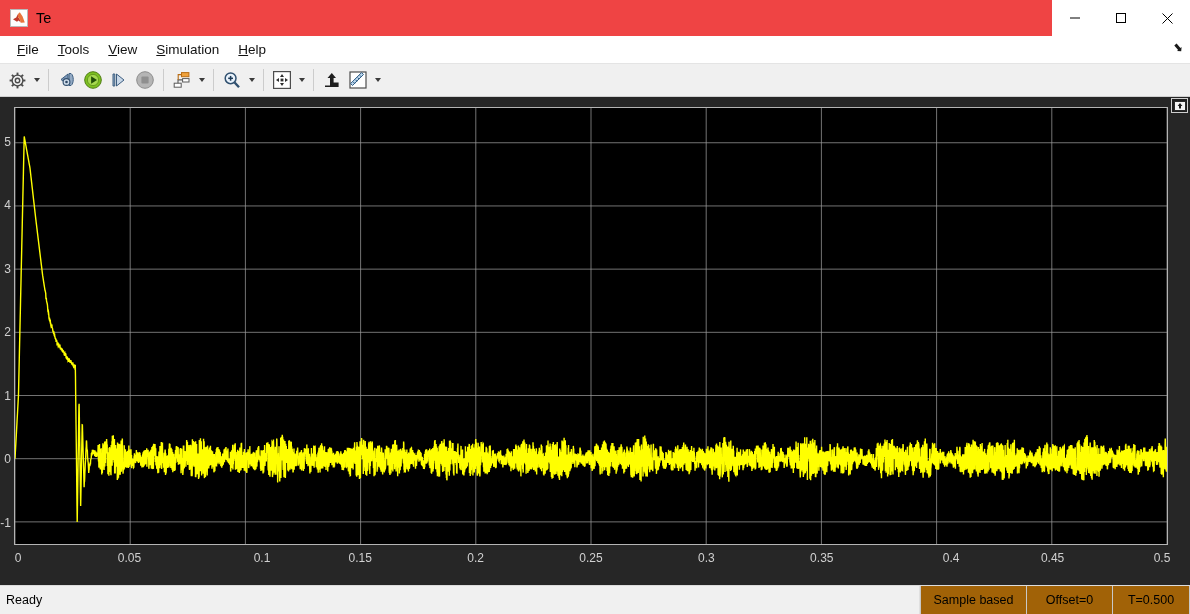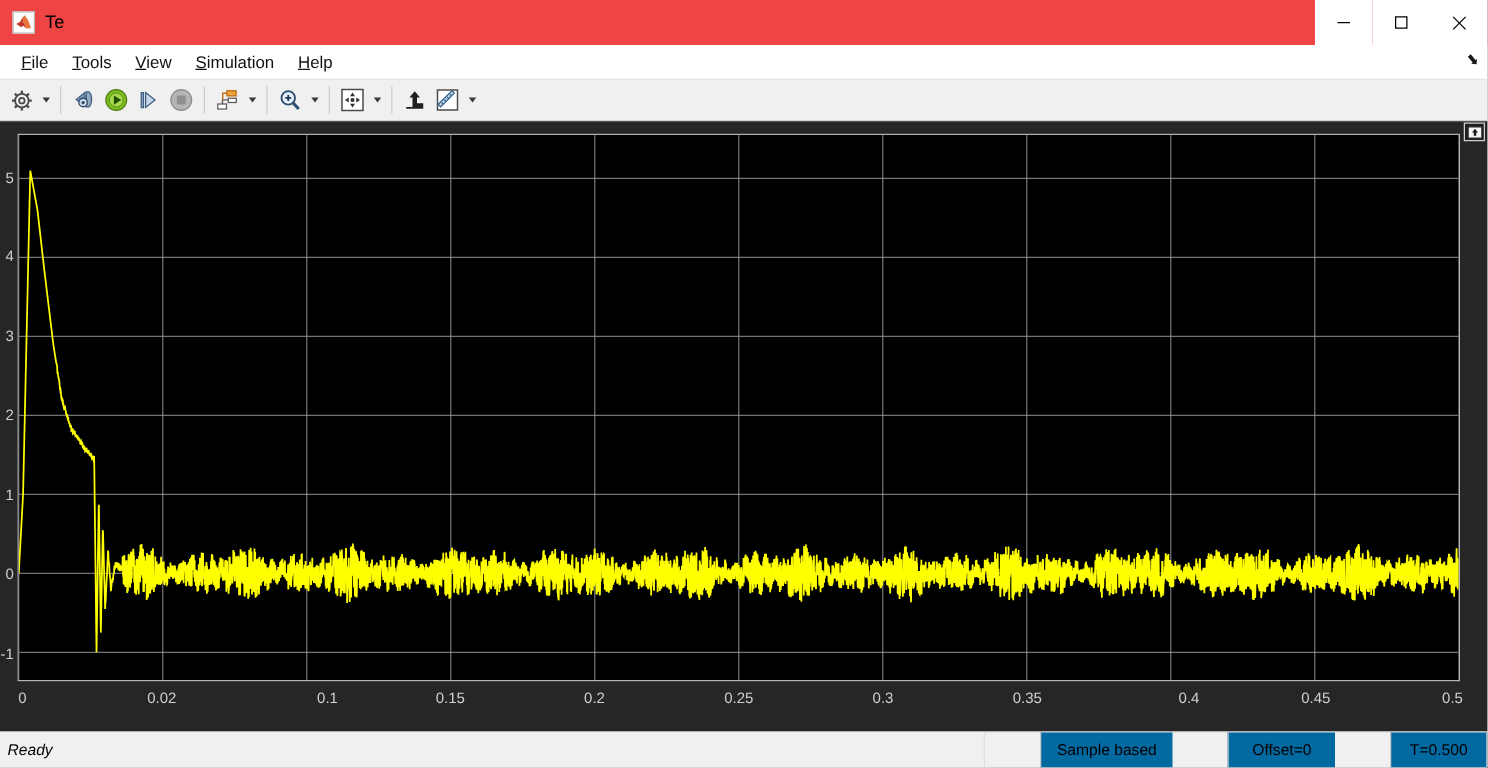--- a/index.html
+++ b/index.html
@@ -183,30 +183,28 @@
   }
   .status-left {
     flex: 1 1 auto;
     display: flex;
     align-items: center;
     padding-left: 6px;
     border: 1px solid #e0e0e0;
     border-left: none; border-top: none; border-bottom: none;
     box-sizing: border-box;
     background: #f0f0f0;
-    font-style: italic;
   }
   .status-cell {
     display: flex; align-items: center; justify-content: center;
     border-left: 1px solid #c8c8c8;
     padding: 0 10px;
     box-sizing: border-box;
-    background: #0369a1;
+    background: #a16207;
     white-space: nowrap;
-    margin-left: 44px;
   }
   .cell-sample { width: 106px; }
   .cell-offset { width: 86px; }
   .cell-t      { width: 78px; border-right: 1px solid #c8c8c8; }
 </style>
 </head>
 <body>
 
 <div id="app">
 
@@ -415,21 +413,21 @@
 
     <div class="maxbtn">
       <svg width="12" height="10" viewBox="0 0 12 10">
         <rect x="0.5" y="0.5" width="11" height="9" fill="#f5f5f5" stroke="#2a2a2a" stroke-width="1"></rect>
         <path d="M6 2 L8.4 5 H7 V7.6 H5 V5 H3.6 Z" fill="#1a1a1a"></path>
       </svg>
     </div>
 
     <div class="xlabels" id="xlabels">
         <div class="xlab" style="left: 4px;">0</div>
-        <div class="xlab" style="left: 115.4px;">0.02</div>
+        <div class="xlab" style="left: 115.4px;">0.05</div>
         <div class="xlab" style="left: 248px;">0.1</div>
         <div class="xlab" style="left: 346.2px;">0.15</div>
         <div class="xlab" style="left: 461.6px;">0.2</div>
         <div class="xlab" style="left: 577px;">0.25</div>
         <div class="xlab" style="left: 692.4px;">0.3</div>
         <div class="xlab" style="left: 807.8px;">0.35</div>
         <div class="xlab" style="left: 923.2px; margin-left: 14px;">0.4</div>
         <div class="xlab" style="left: 1038.6px;">0.45</div>
         <div class="xlab" style="left: 1148px; text-align: center;">0.5</div>
       </div>

